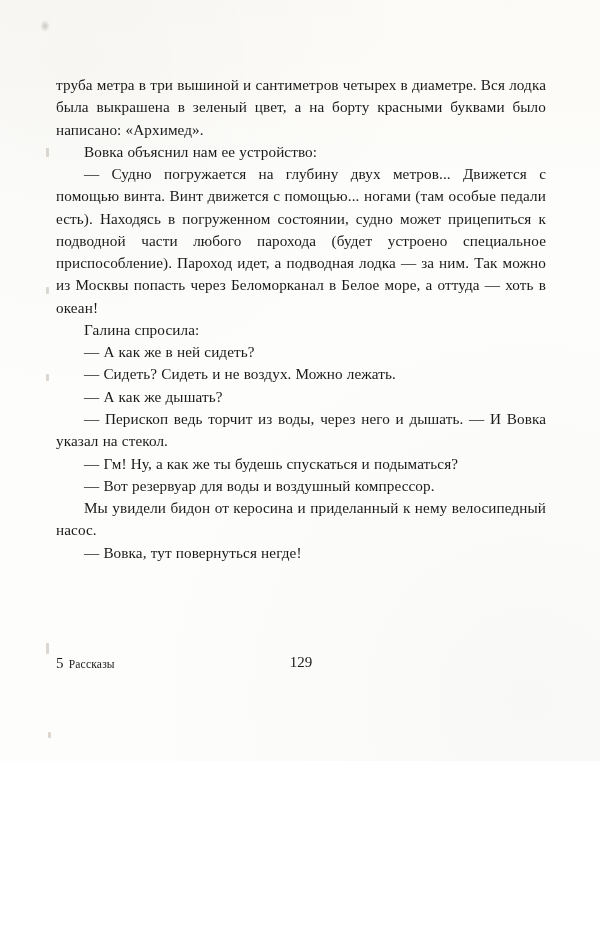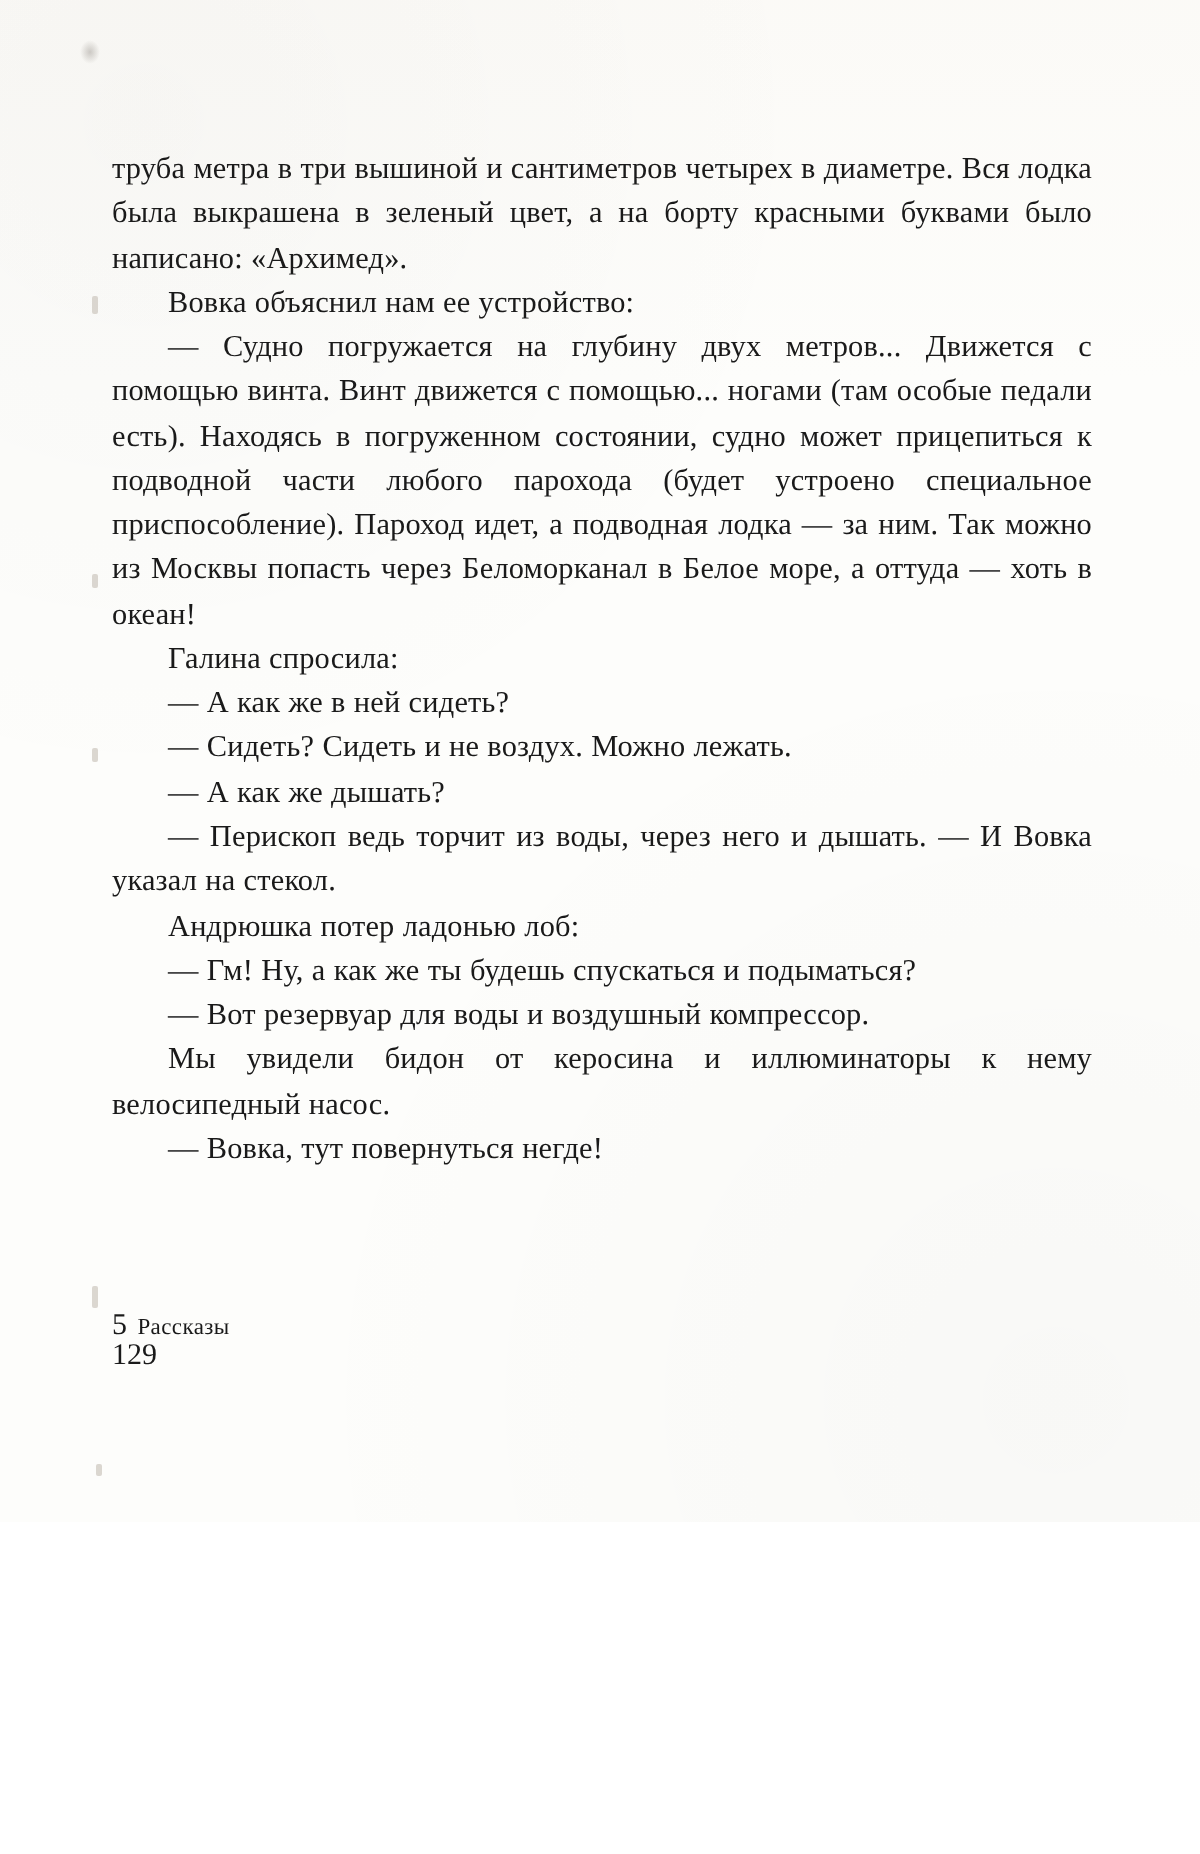--- a/index.html
+++ b/index.html
@@ -69,22 +69,22 @@
     margin-right: 5px;
   }
   .folio-left .bookname {
     font-size: 11.5px;
   }
   .folio-center {
     position: absolute;
     left: 0;
     right: 0;
     top: -1px;
+    text-align: center;
     font-size: 15px;
-    margin-top: 16px;
   }
   
   .margin-mark {
     position: absolute;
     width: 3px;
     background: #cfcac2;
     opacity: 0.75;
     border-radius: 1px;
   }
   .corner-smudge {
@@ -110,24 +110,23 @@
 
   <div class="text-block">
     <p>труба метра в три вышиной и сантиметров четырех в диаметре. Вся лодка была выкрашена в зеленый цвет, а на борту красными буквами было написано: «Архимед».</p>
     <p class="indent">Вовка объяснил нам ее устройство:</p>
     <p class="indent">— Судно погружается на глубину двух метров... Движется с помощью винта. Винт движется с помощью... ногами (там особые педали есть). Находясь в погруженном состоянии, судно может прицепиться к подводной части любого парохода (будет устроено специальное приспособление). Пароход идет, а подводная лодка — за ним. Так можно из Москвы попасть через Беломорканал в Белое море, а оттуда — хоть в океан!</p>
     <p class="indent">Галина спросила:</p>
     <p class="indent">— А как же в ней сидеть?</p>
     <p class="indent">— Сидеть? Сидеть и не воздух. Можно лежать.</p>
     <p class="indent">— А как же дышать?</p>
     <p class="indent">— Перископ ведь торчит из воды, через него и дышать. — И Вовка указал на стекол.</p>
-    <p class="indent">Андрюшка потер ладонью лоб:</p>
     <p class="indent">— Гм! Ну, а как же ты будешь спускаться и подыматься?</p>
     <p class="indent">— Вот резервуар для воды и воздушный компрессор.</p>
-    <p class="indent">Мы увидели бидон от керосина и иллюминаторы к нему велосипедный насос.</p>
+    <p class="indent">Мы увидели бидон от керосина и приделанный к нему велосипедный насос.</p>
     <p class="indent">— Вовка, тут повернуться негде!</p>
   </div>
 
   <div class="footer">
     <div class="folio-left">
       <span class="sig">5</span><span class="bookname">Рассказы</span>
     </div>
     <div class="folio-center">129</div>
   </div>
 

